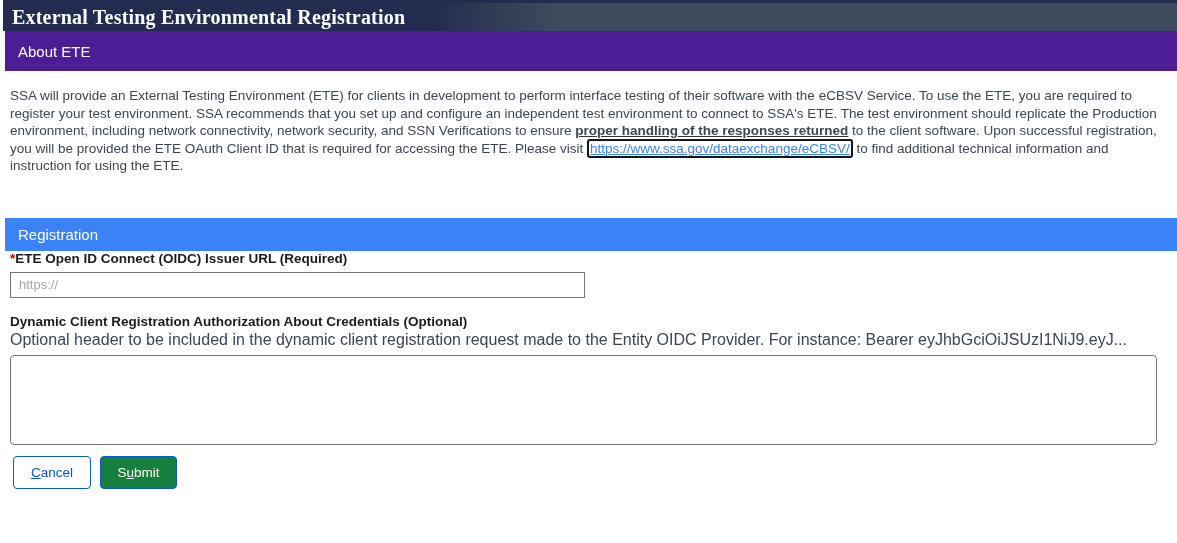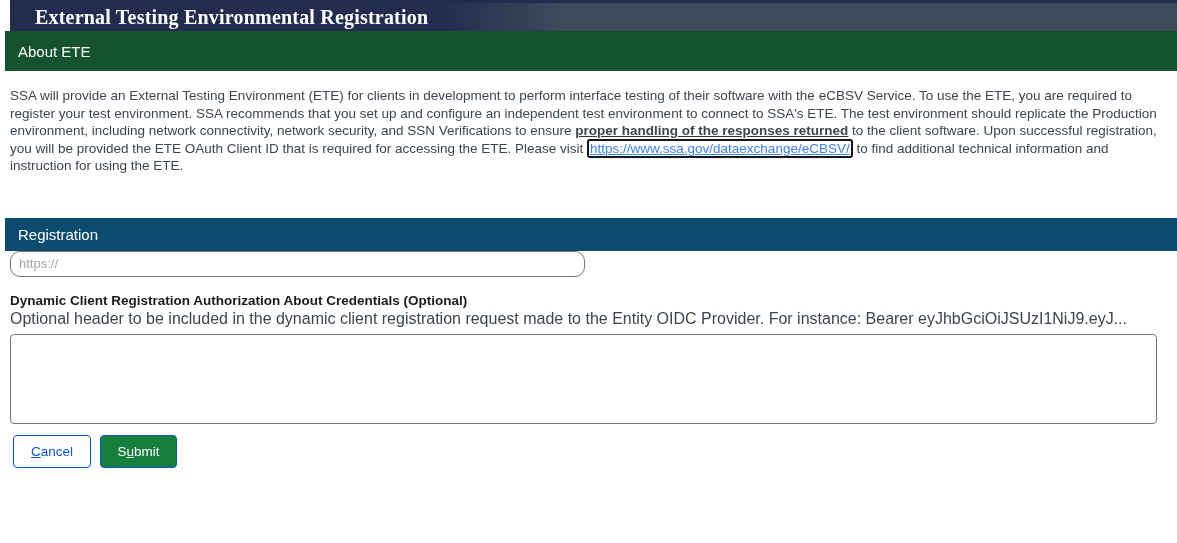--- a/index.html
+++ b/index.html
@@ -1,48 +1,48 @@
 <!DOCTYPE html>
 <html><head>
 <meta charset="utf-8">
 <style>
   html,body { margin:0; padding:0; }
   body {
     width:1177px; height:543px; background:#ffffff; overflow:hidden;
     font-family:"Liberation Sans", sans-serif; color:#3d4551;
   }
   .title-bar {
-    margin-left:10px; height:28px; border-top:3px solid #232c4f;
+    margin-left:3px; height:28px; border-top:3px solid #232c4f;
     background:linear-gradient(90deg,#232c4f 0,#232c4f 430px,#3e4b5c 555px,#3e4b5c 100%);
-    display:flex; align-items:center;padding-left:16px;
+    display:flex; align-items:center;
   }
   .title-bar h1 {
     margin:0; padding-left:9px; color:#ffffff;
     font-family:"Liberation Serif","DejaVu Serif",serif;
     font-size:20px; font-weight:700; letter-spacing:.2px;
   }
   .section-bar {
-    margin-left:5px; background:#14532d; color:#ffffff;
+    margin-left:5px; background:#4c1d95; color:#ffffff;
     display:flex; align-items:center; padding-left:13px; font-size:15px;
   }
   .about-bar { height:40px; }
-  .reg-bar  { height:33px; margin-top:43px; background:#0c4a6e; }
+  .reg-bar  { height:33px; margin-top:43px; background:#3b82f6; }
   .content { padding:0 14px 0 10px; }
   .about-text { margin:16px 0 0; font-size:13.5px; line-height:17.5px; max-width:1160px; }
   .underlined { text-decoration:underline; text-decoration-color:#333;font-weight:bold; }
   .link {
     color:#3b82f6; text-decoration:underline;
     border:2px solid #151515; border-radius:3px; padding:0 1px; cursor:pointer;
   }
   .instruction { margin:16px 0 9px; font-size:13.5px; }
   .field-label { display:block; font-weight:700; color:#1b1b1b; font-size:13.5px; margin:0 0 6px; }
   .req { color:#cc0000; }
   .text-input {
     width:575px; height:26px; box-sizing:border-box;
-    border:1px solid #767676; border-radius:10px; padding:3px 8px;
+    border:1px solid #767676; border-radius:0; padding:3px 8px;
     font-size:13px; color:#1b1b1b; font-family:inherit; display:block;
   }
   .text-input::placeholder { color:#a6a6a6; }
   .mt { margin-top:16px; margin-bottom:2px; }
   .hint { margin:0 0 6px; font-size:16px; }
   .textarea {
     width:1147px; height:90px; box-sizing:border-box; display:block;
     border:1px solid #767676; border-radius:4px; resize:none;
     font-family:inherit; font-size:13px; padding:6px 8px; color:#1b1b1b;
   }
@@ -68,20 +68,21 @@
   <div class="content">
     <p class="about-text"><span>SSA will provide an External Testing Environment (ETE) for clients in development to perform interface testing of their software with the eCBSV Service. To use the ETE, you are required to register your test environment. SSA recommends that you set up and configure an independent test environment to connect to SSA's ETE. The test environment should replicate the Production environment, including network connectivity, network security, and SSN Verifications to ensure </span><span class="underlined">proper handling of the responses returned</span><span> to the client software. Upon successful registration, you will be provided the ETE OAuth Client ID that is required for accessing the ETE. Please visit </span><a class="link" href="#">https://www.ssa.gov/dataexchange/eCBSV/</a><span> to find additional technical information and instruction for using the ETE.</span></p>
   </div>
 
   <div class="section-bar reg-bar">
     <span>Registration</span>
   </div>
 
   <div class="content">
 
+    <label class="field-label"><span class="req">*</span><span>ETE Open ID Connect (OIDC) Issuer URL (Required)</span></label>
     <input type="text" class="text-input" placeholder="https://" style="">
 
     <label class="field-label mt">Dynamic Client Registration Authorization About Credentials (Optional)</label>
     <p class="hint">Optional header to be included in the dynamic client registration request made to the Entity OIDC Provider. For instance: Bearer eyJhbGciOiJSUzI1NiJ9.eyJ...</p>
     <textarea class="textarea" style=""></textarea>
 
     <div class="btn-row">
       <button class="btn btn-cancel"><span class="ak">C</span><span>ancel</span></button>
       <button class="btn btn-submit"><span>S</span><span class="ak">u</span><span>bmit</span></button>
     </div>

